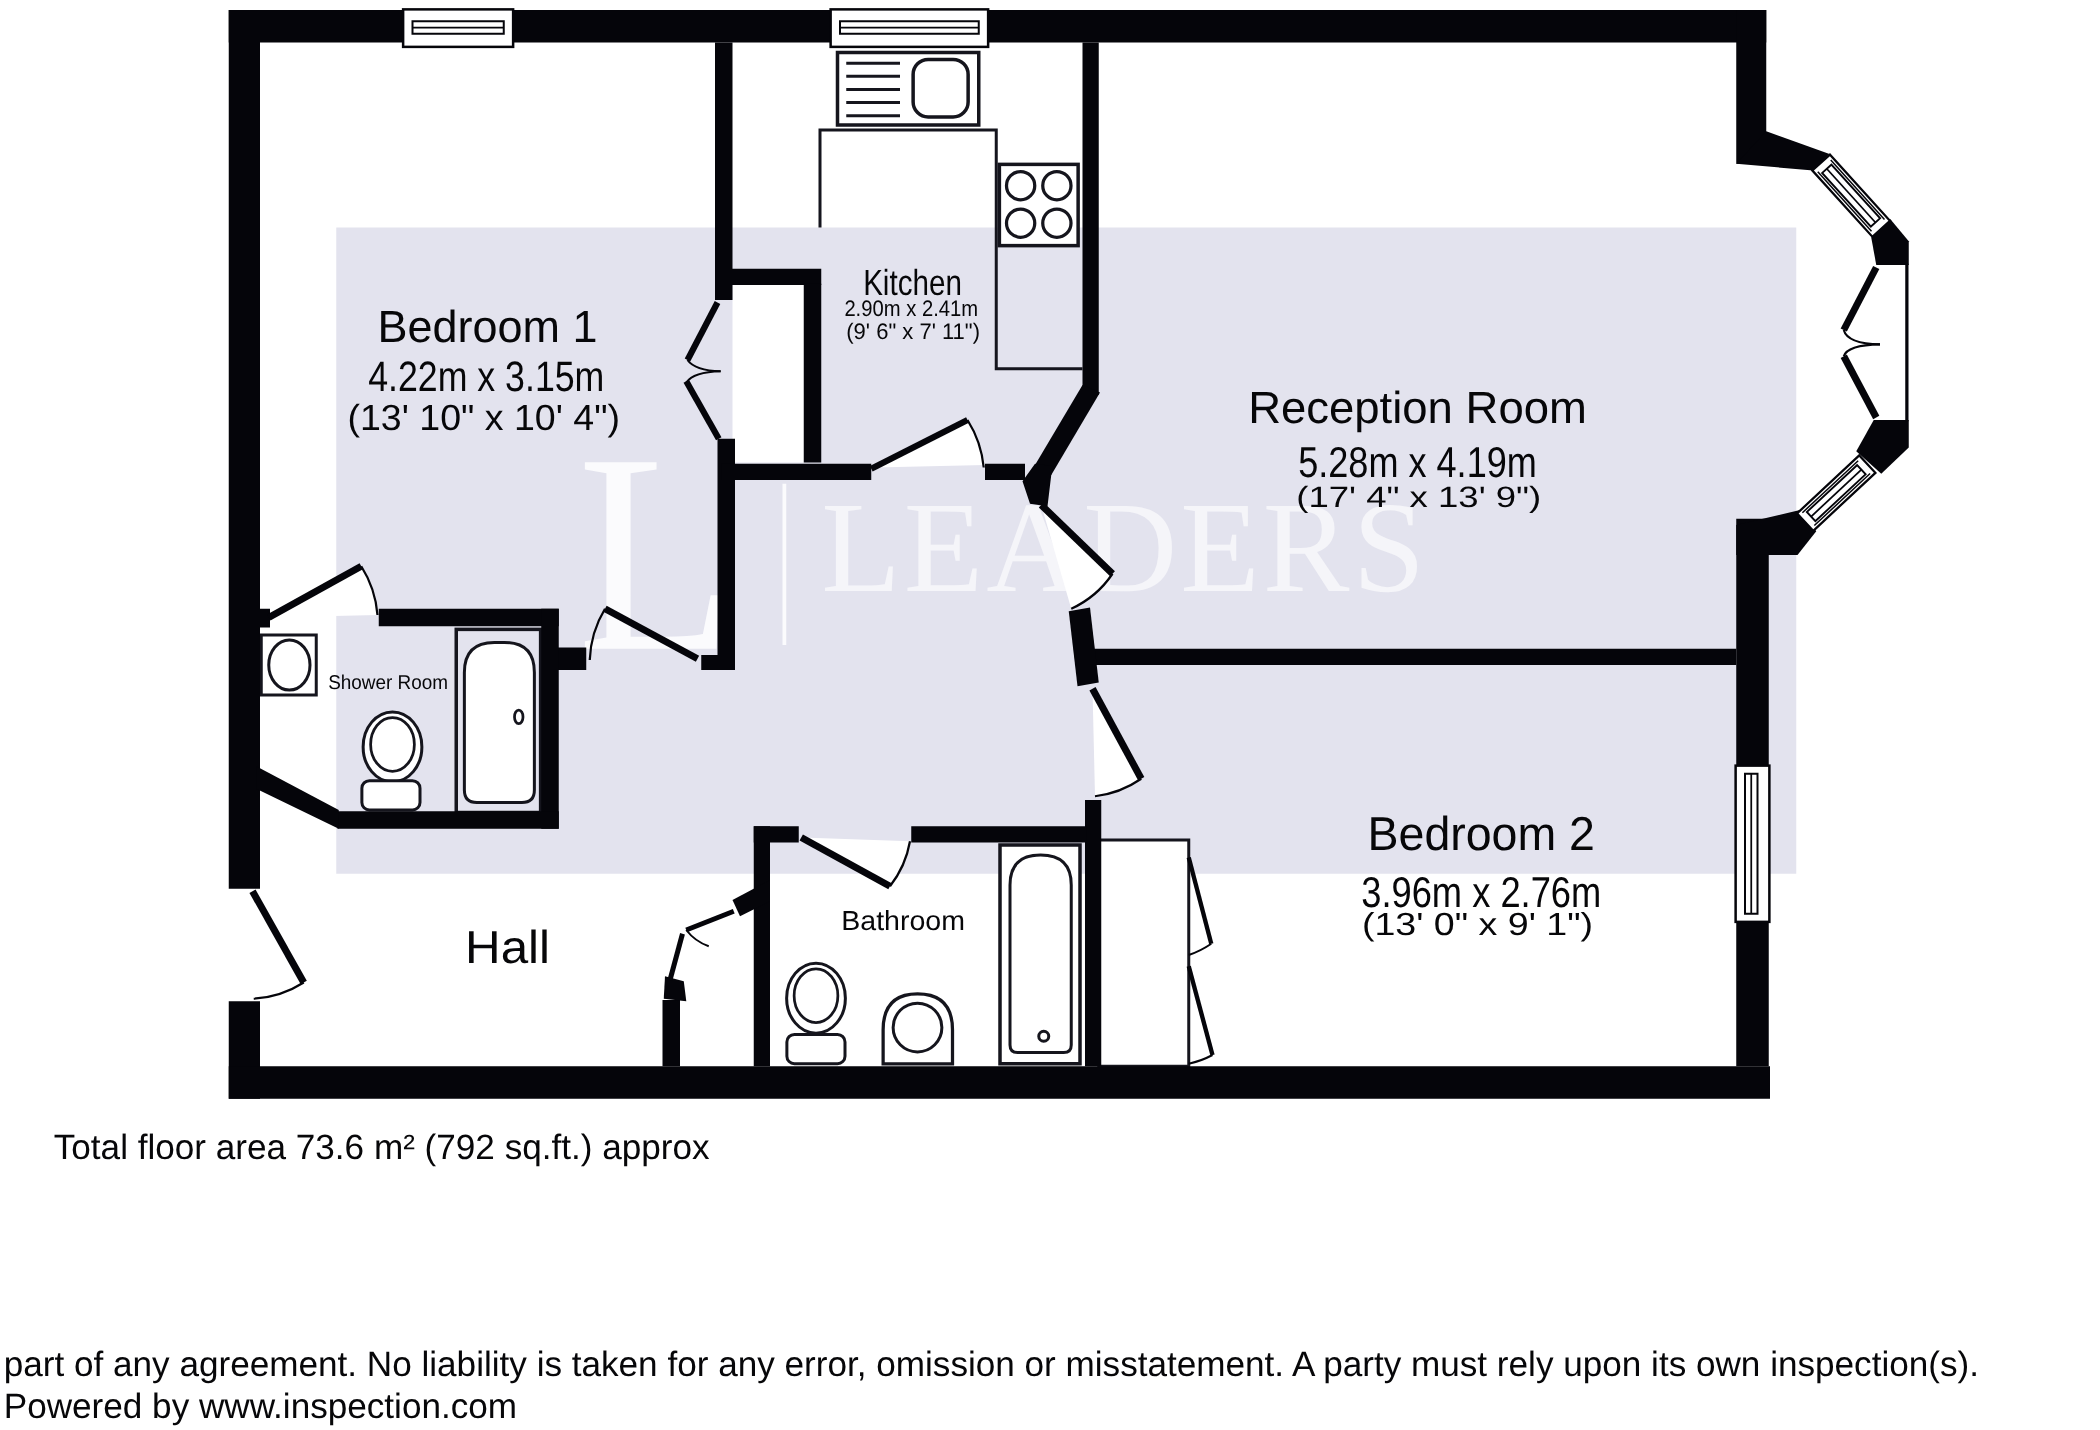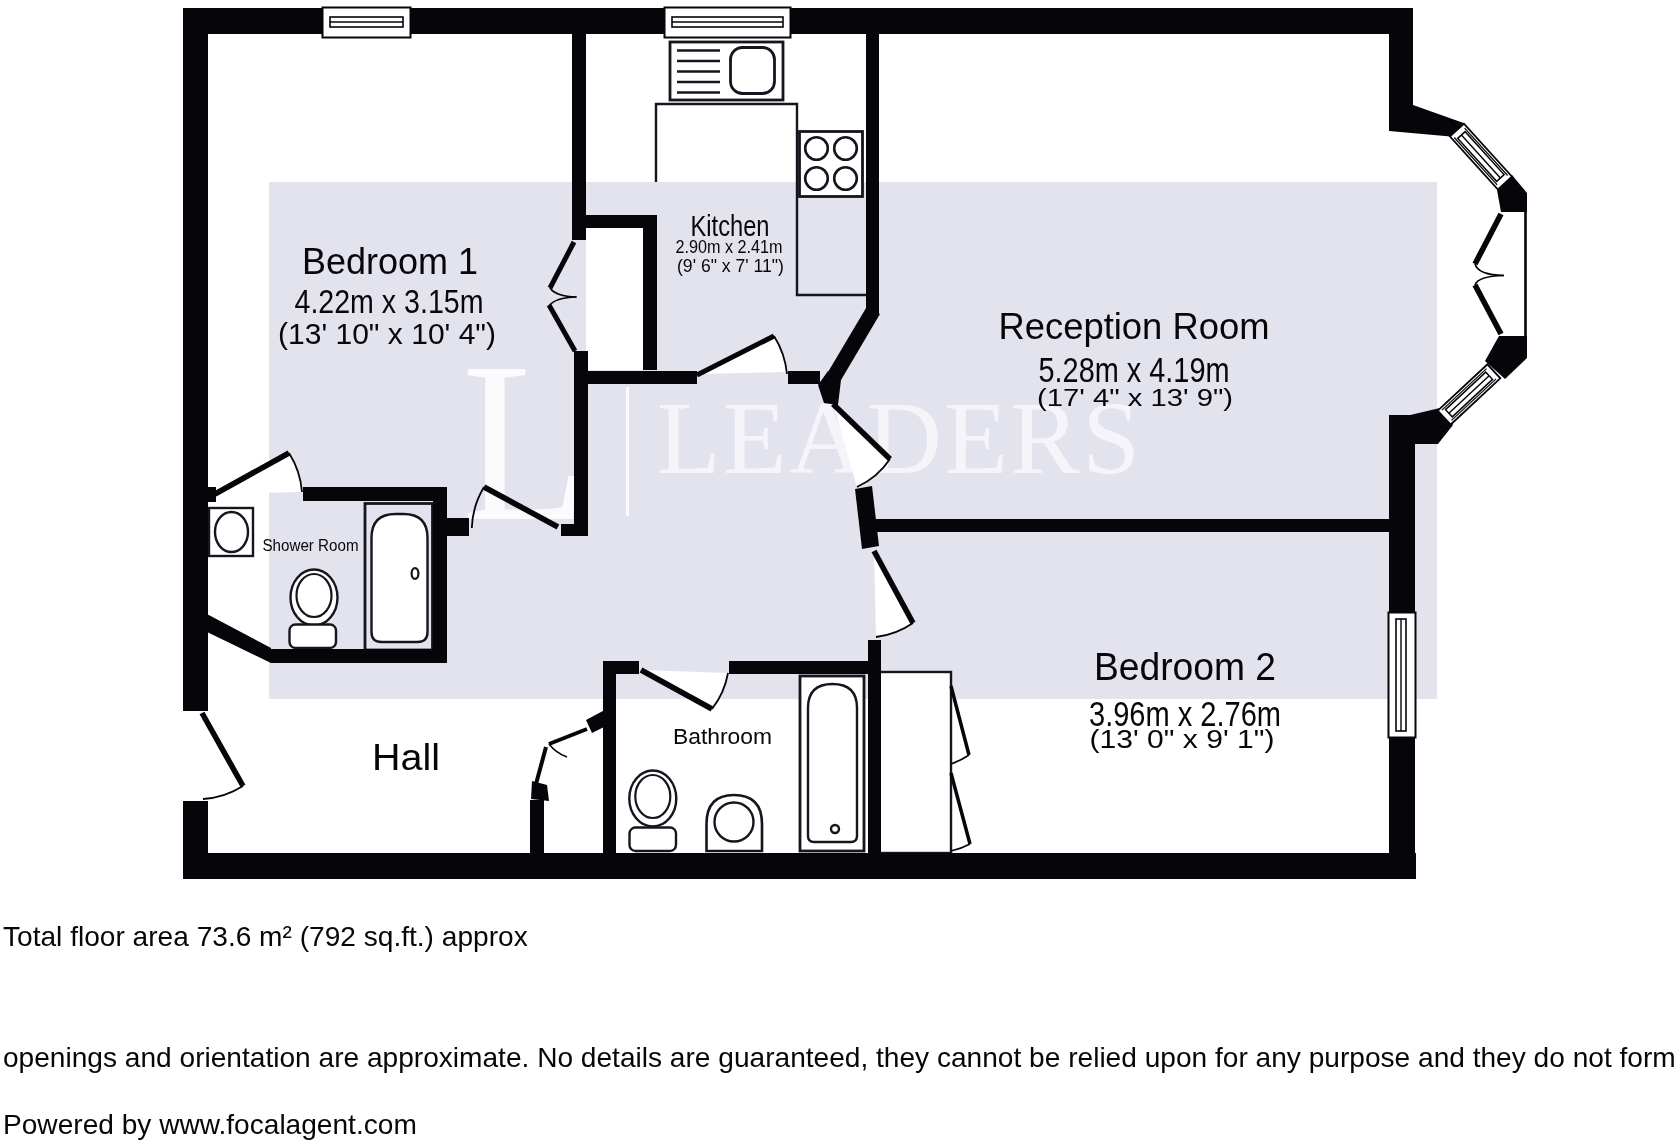--- a/index.html
+++ b/index.html
@@ -199,16 +199,16 @@
   <text x="1134" y="381.5" font-size="34.5" textLength="191" lengthAdjust="spacingAndGlyphs">5.28m x 4.19m</text>
   <text x="1135" y="405.5" font-size="23.5" textLength="196" lengthAdjust="spacingAndGlyphs">(17' 4" x 13' 9")</text>
   <text x="1185" y="680" font-size="38" textLength="182" lengthAdjust="spacingAndGlyphs">Bedroom 2</text>
   <text x="1185" y="725.5" font-size="34.5" textLength="192" lengthAdjust="spacingAndGlyphs">3.96m x 2.76m</text>
   <text x="1182" y="748" font-size="25.5" textLength="185" lengthAdjust="spacingAndGlyphs">(13' 0" x 9' 1")</text>
   <text x="310.5" y="551" font-size="16" textLength="96" lengthAdjust="spacingAndGlyphs">Shower Room</text>
   <text x="406" y="770" font-size="37" textLength="68" lengthAdjust="spacingAndGlyphs">Hall</text>
   <text x="722.5" y="744" font-size="22" textLength="99" lengthAdjust="spacingAndGlyphs">Bathroom</text>
 </g>
 </svg>
-<div class="bt" style="top:921px;">Total floor area 73.6 m² (792 sq.ft.) approx</div>
-<div class="bt" style="top:1042.4px;">openings and orientation are approximate. No details are guaranteed, they cannot be relied upon for any purpose and they do not form</div>
-<div class="bt" style="top:1109.4px;">Powered by www.focalagent.com</div>
+<div class="bt" style="top:902px;margin-left:40px;">Total floor area 73.6 m² (792 sq.ft.) approx</div>
+<div class="bt" style="top:1075.9px;">part of any agreement. No liability is taken for any error, omission or misstatement. A party must rely upon its own inspection(s).</div>
+<div class="bt" style="top:1109.4px;">Powered by www.inspection.com</div>
 </div>
 
 </body></html>

